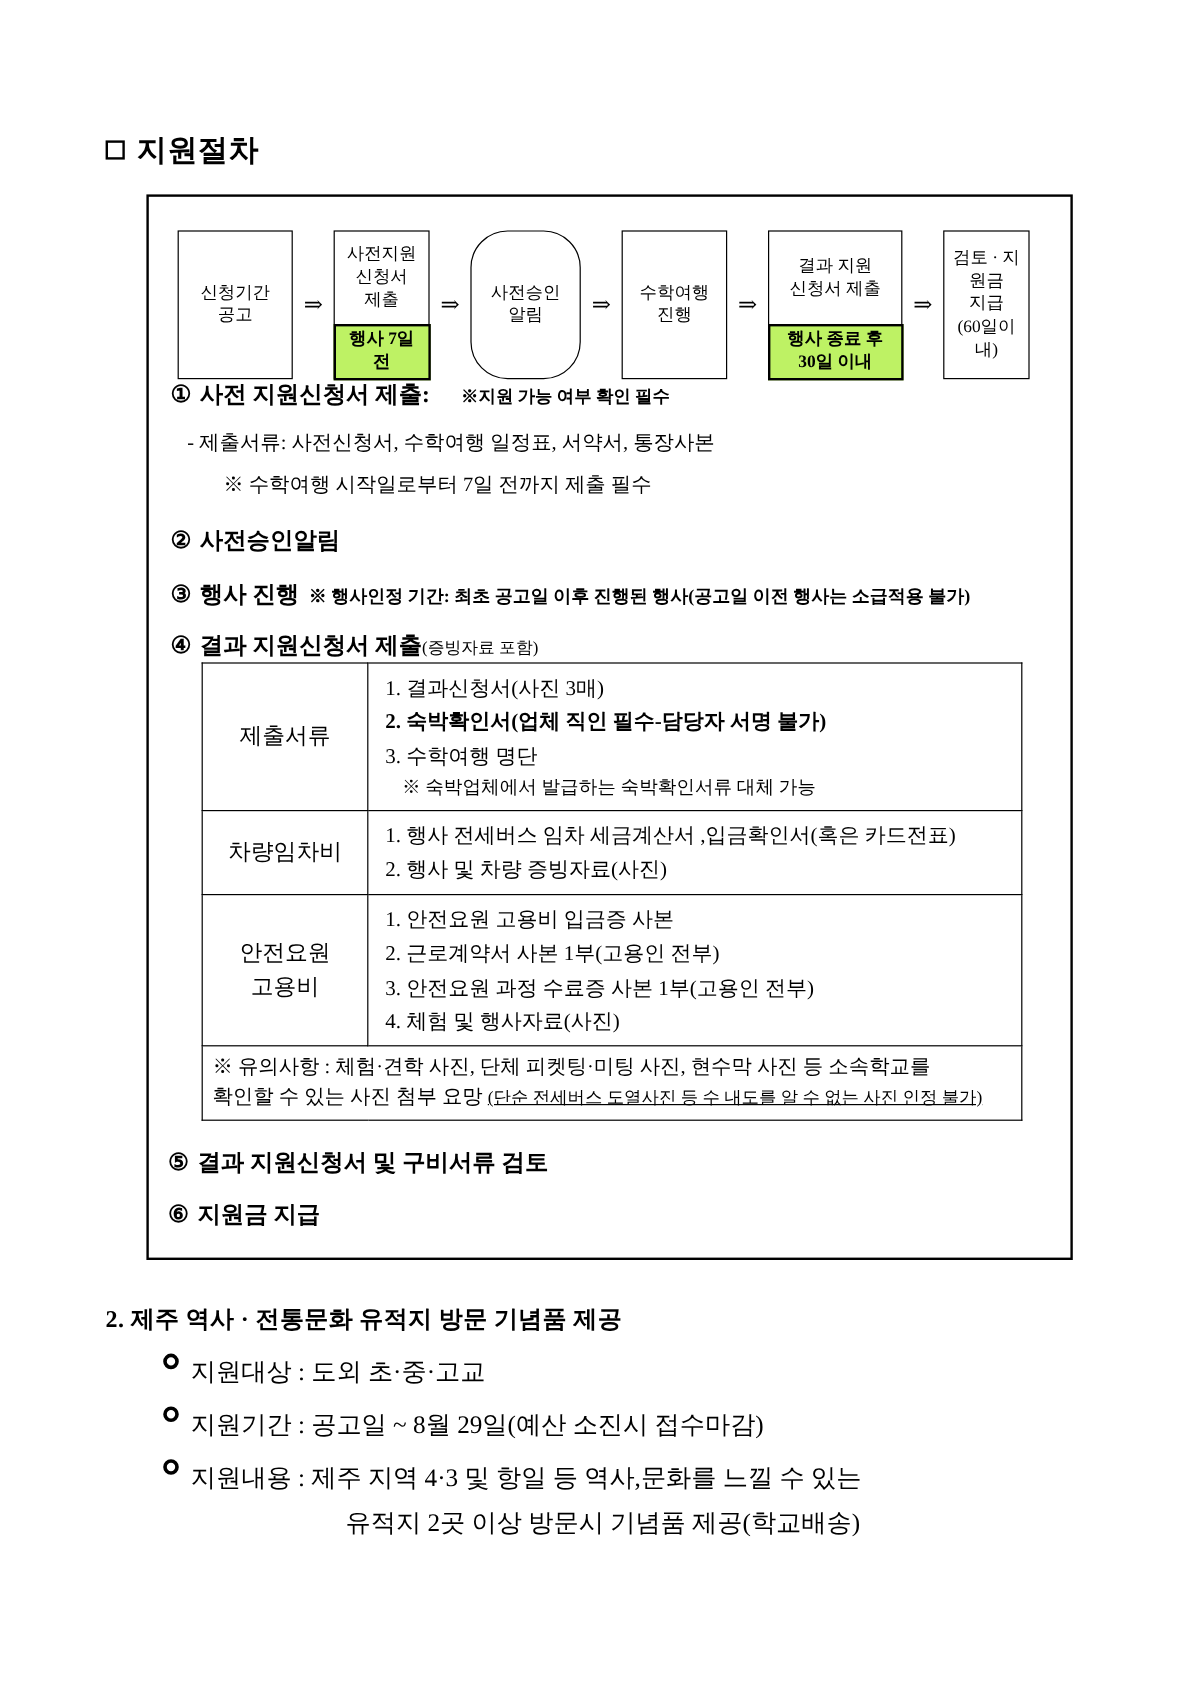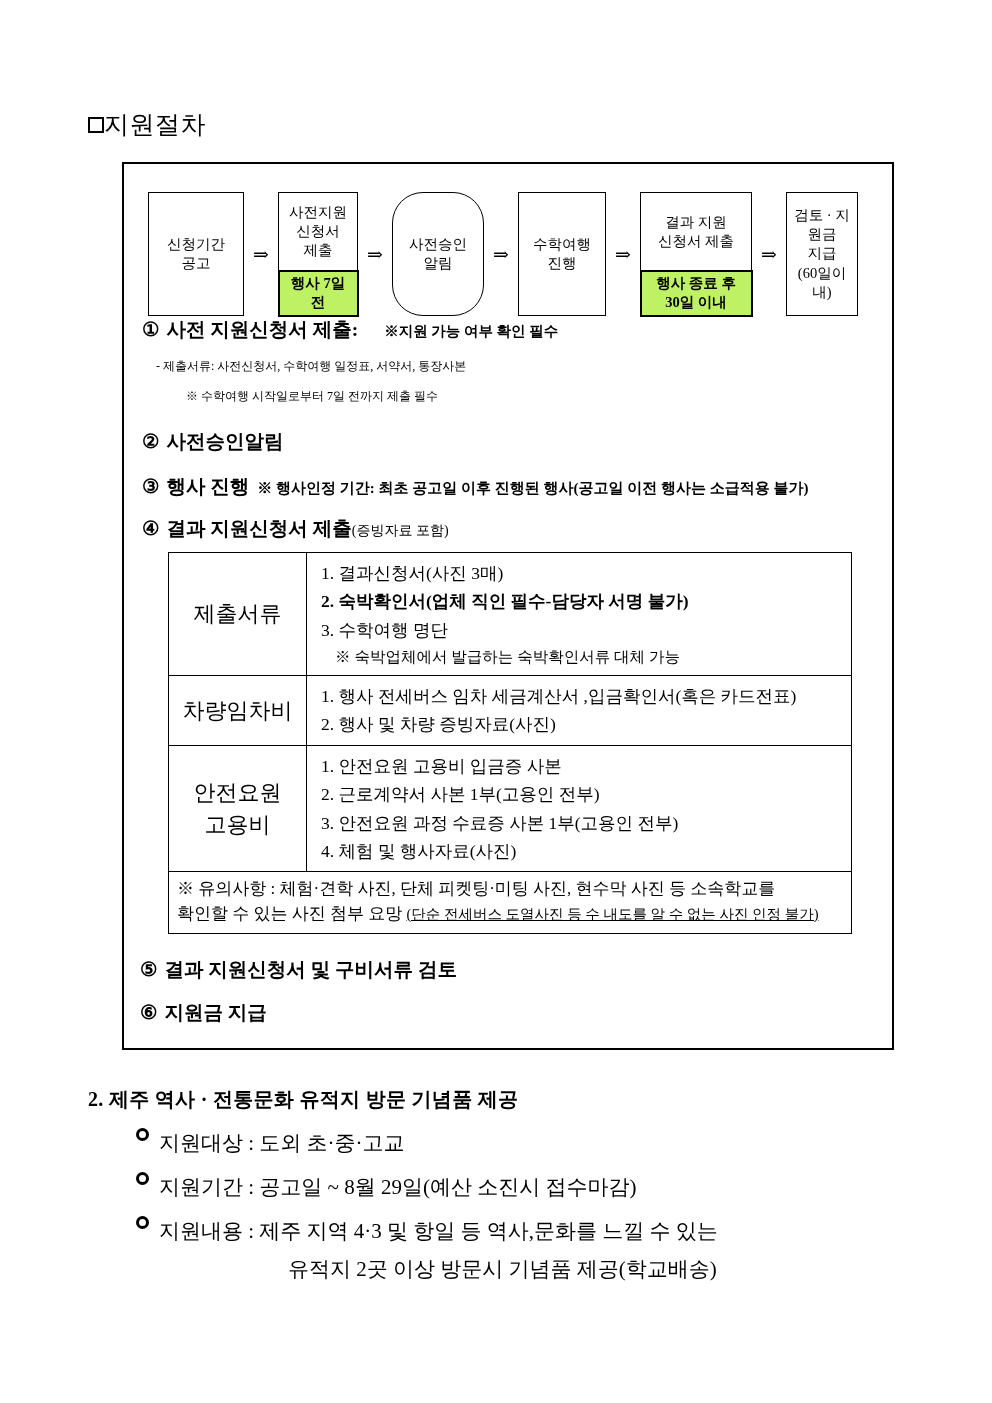--- a/index.html
+++ b/index.html
@@ -21,23 +21,23 @@
     height: 1403px;
   }
 
   
   .sec-head {
     position: absolute;
     left: 88px;
     top: 108px;
     display: flex;
     align-items: center;
-    gap: 0;
+    gap: 10px;
     font-size: 25px;
-    font-weight: normal;
+    font-weight: bold;
     letter-spacing: 0.5px;
   }
   .sq-bullet {
     width: 16px;
     height: 16px;
     border: 2px solid #000;
     display: inline-block;
     box-sizing: border-box;
   }
 
@@ -132,21 +132,21 @@
   .small-note2 {
     font-size: 15px;
     font-weight: bold;
     margin-left: 8px;
   }
   .paren-normal {
     font-size: 17px;
     font-weight: bold;
   }
   .sub {
-    font-size: 12px;
+    font-size: 17px;
     line-height: 1.0;
     white-space: nowrap;
   }
 
   
   .doctable {
     position: absolute;
     left: 168px;
     top: 552px;
     width: 684px;
@@ -154,21 +154,21 @@
     table-layout: fixed;
   }
   .doctable td {
     border: 1.5px solid #000;
     padding: 0;
     vertical-align: middle;
   }
   .doctable td.label {
     width: 137px;
     text-align: center;
-    font-size: 22px;
+    font-size: 19px;
     line-height: 1.45;
   }
   .doctable td.body {
     padding: 6px 0 6px 14px;
   }
   .doctable .li {
     font-size: 17.5px;
     line-height: 1.62;
     white-space: nowrap;
   }

